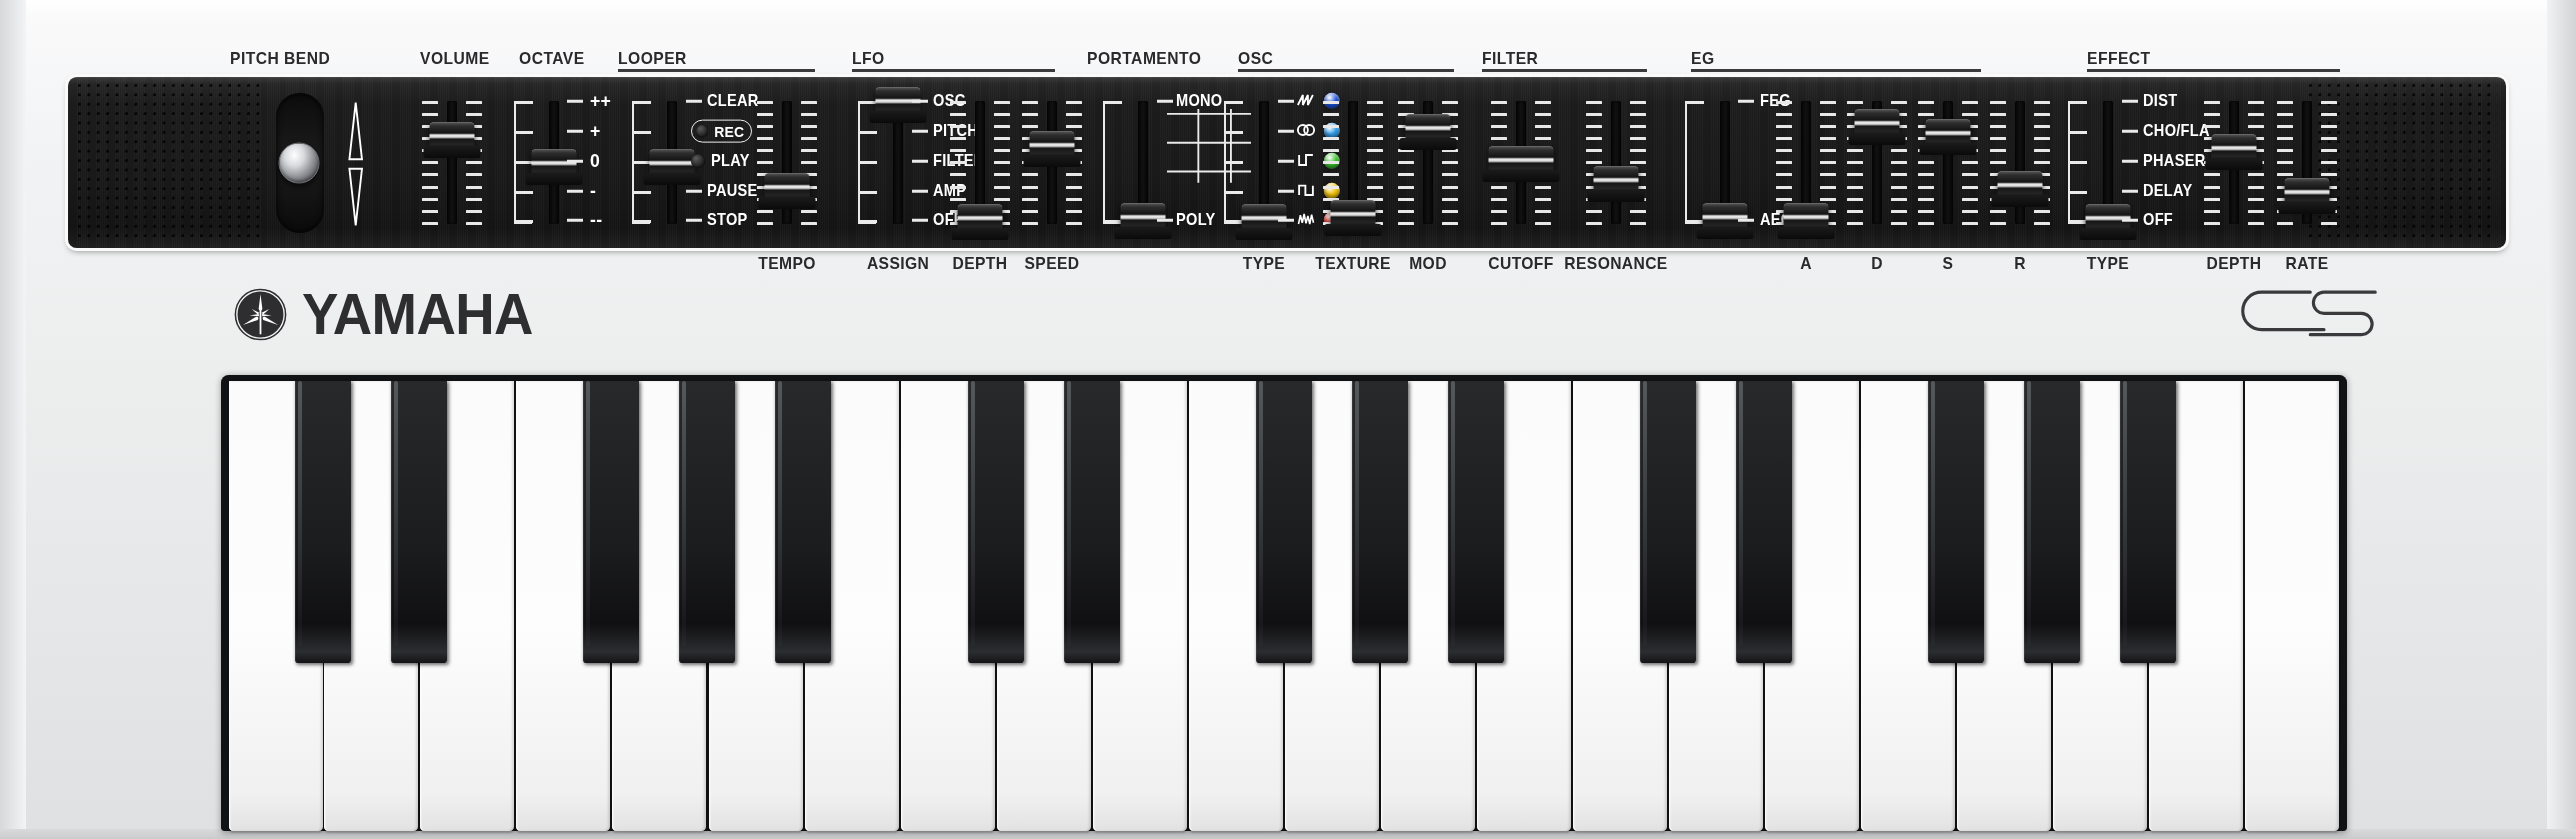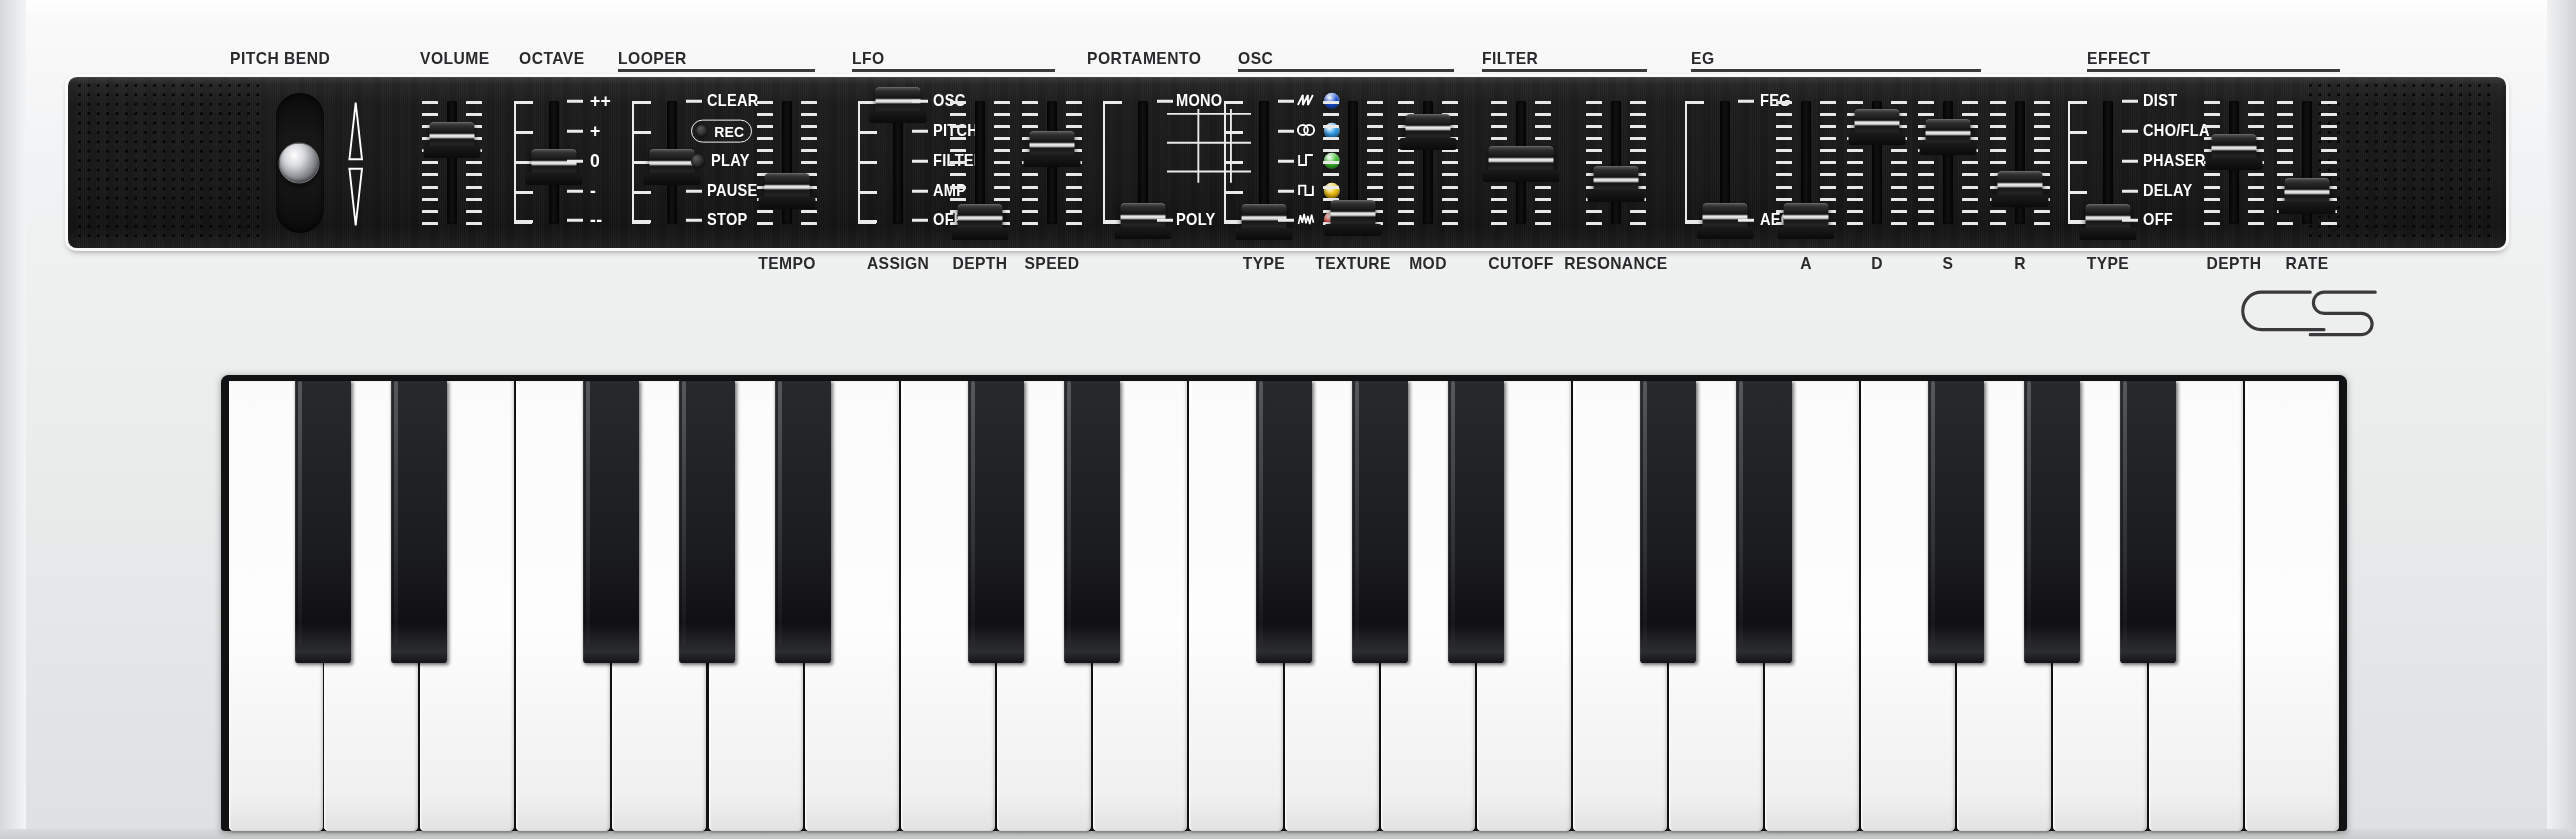--- a/index.html
+++ b/index.html
@@ -849,20 +849,37 @@
       <div class="param-label" style="left: 1616px; top: 254px;">RESONANCE</div>
       <div class="param-label" style="left: 1806px; top: 254px;">A</div>
       <div class="param-label" style="left: 1877px; top: 254px;">D</div>
       <div class="param-label" style="left: 1948px; top: 254px;">S</div>
       <div class="param-label" style="left: 2020px; top: 254px;">R</div>
       <div class="param-label" style="left: 2108px; top: 254px;">TYPE</div>
       <div class="param-label" style="left: 2234px; top: 254px;">DEPTH</div>
       <div class="param-label" style="left: 2307px; top: 254px;">RATE</div>
     </div>
 
+  <div id="yamaha-logo">
+    <svg width="55" height="55" viewBox="0 0 100 100">
+      <circle cx="50" cy="50" r="47" fill="#2e2e30"></circle>
+      <circle cx="50" cy="50" r="43" fill="none" stroke="#f2f3f4" stroke-width="2.5"></circle>
+      <g fill="#ffffff">
+        <path d="M50 13 L53.4 40 Q50 46 46.6 40 Z"></path>
+        <path d="M18 69 L42 54 Q48 53 45 60 Z"></path>
+        <path d="M82 69 L58 54 Q52 53 55 60 Z"></path>
+        <rect x="48.4" y="40" width="3.2" height="46"></rect>
+        <path d="M30 52 L47 49 L47 53 Z"></path>
+        <path d="M70 52 L53 49 L53 53 Z"></path>
+        <path d="M34 40 L48 47 L45 50 Z"></path>
+        <path d="M66 40 L52 47 L55 50 Z"></path>
+      </g>
+    </svg>
+    <span id="yamaha-wordmark">YAMAHA</span>
+  </div>
 
   <div id="cs-badge">
     <svg width="151" height="60" viewBox="0 0 240 96">
       <g fill="none" stroke="#3a3a3c" stroke-width="5" stroke-linecap="round">
         <path d="M118 13 H40 A30 30 0 0 0 40 73 H140"></path>
         <path d="M222 13 H140 A17 17 0 0 0 140 47 H200 A17 17 0 0 1 200 81 H118"></path>
       </g>
     </svg>
   </div>
 

